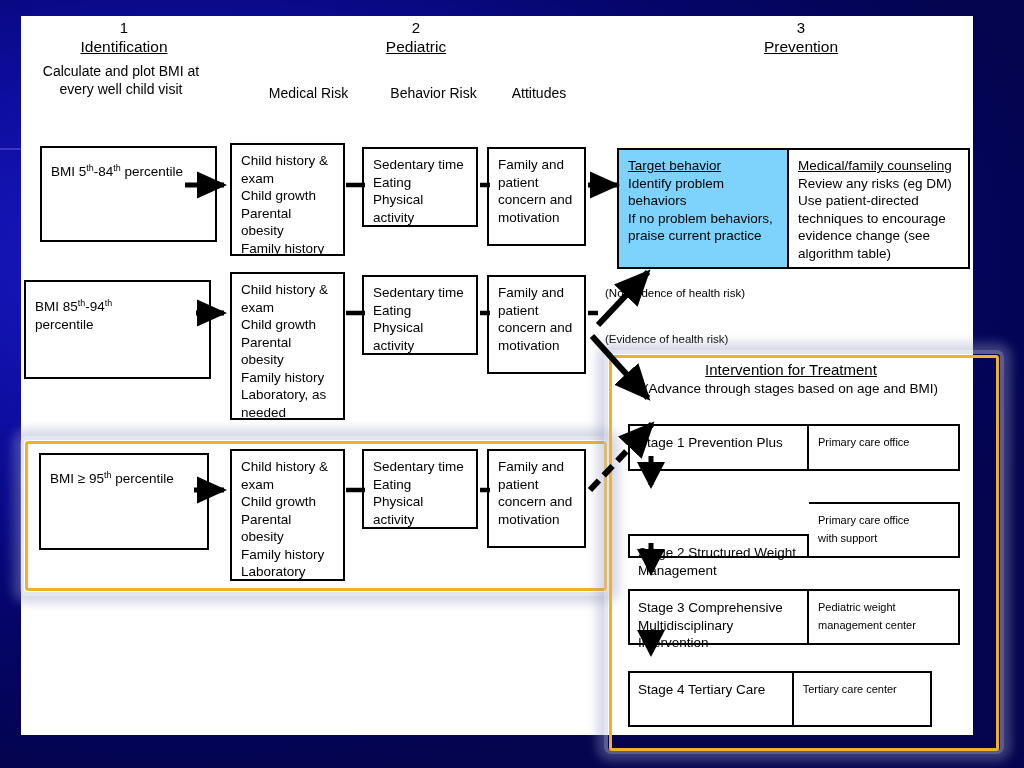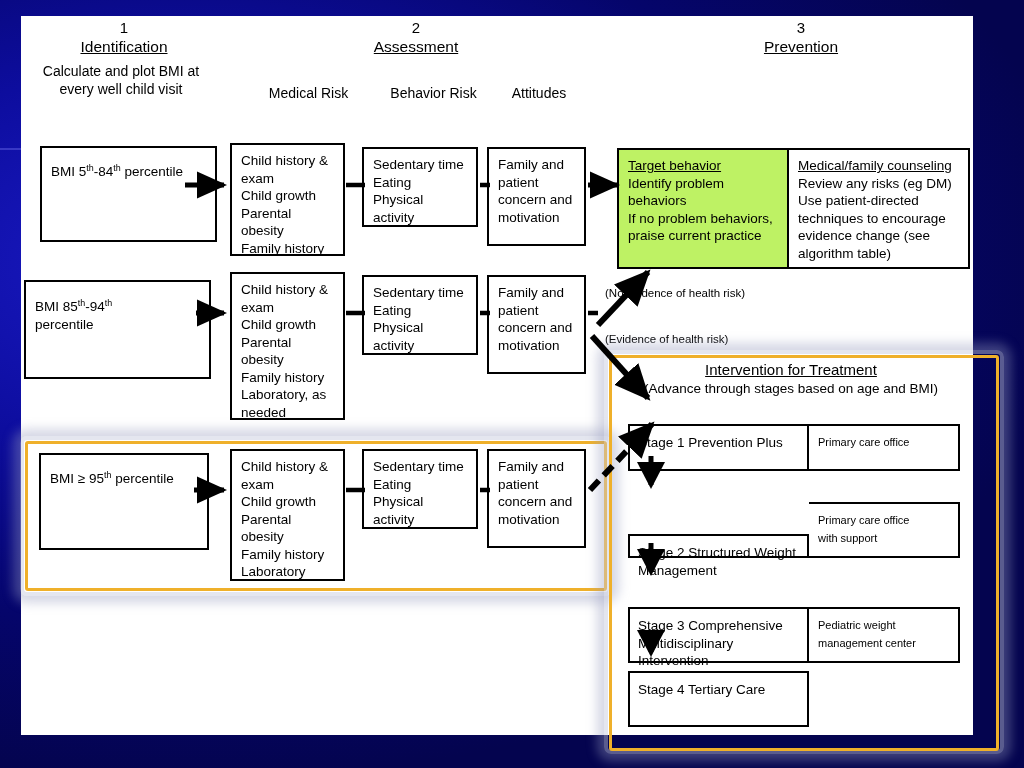--- a/index.html
+++ b/index.html
@@ -62,21 +62,21 @@
   .iv-title .t1{font-size:15px;line-height:20px;text-decoration:underline;}
   .iv-title .t2{font-size:13.5px;line-height:18px;}
   
   .stage{position:absolute;box-sizing:border-box;display:flex;}
   .stage .cellL{box-sizing:border-box;border:2px solid #000;background:#fff;
     font-size:13.5px;line-height:17.5px;padding:8px 6px 6px 8px;}
   .stage .cellR{box-sizing:border-box;border:2px solid #000;border-left:0;background:#fff;
     font-size:11px;line-height:17.5px;padding:8px 6px 6px 9px;}
   
   .splitbox{position:absolute;box-sizing:border-box;display:flex;}
-  .splitbox .cA{box-sizing:border-box;border:2px solid #000;background:#bef264;
+  .splitbox .cA{box-sizing:border-box;border:2px solid #000;background:#7dd3fc;
     font-size:13.5px;line-height:17.5px;padding:7px 7px 12px 9px;}
   .splitbox .cB{box-sizing:border-box;border:2px solid #000;border-left:0;background:#fff;
     font-size:13.5px;line-height:17.5px;padding:7px 7px 6px 9px;}
 </style>
 </head>
 <body>
 
 <div id="slide">
   <div class="bg-hairline"></div>
 
@@ -86,21 +86,21 @@
       <div class="num">1</div>
       <div class="name">Identification</div>
     </div>
     <div class="sub" style="left:0px;top:46px;width:200px;">
       <div>Calculate and plot BMI at</div>
       <div>every well child visit</div>
     </div>
 
     <div class="hdr" style="left:305px;top:2px;width:180px;">
       <div class="num">2</div>
-      <div class="name">Assessment</div>
+      <div class="name">Pediatric</div>
     </div>
 
     <div class="hdr" style="left:690px;top:2px;width:180px;">
       <div class="num">3</div>
       <div class="name">Prevention</div>
     </div>
 
     <div class="sub" style="left:205px;top:68px;width:165px;">
       <span>Medical Risk</span>
     </div>
@@ -245,34 +245,37 @@
       <div class="cellL" style="width:181px;margin-top:32px;">
           <div>Stage 2 Structured Weight</div>
           <div>Management</div>
         </div>
       <div class="cellR" style="width:151px;">
           <div>Primary care office</div>
           <div>with support</div>
         </div>
     </div>
 
-    <div class="stage" style="left:607px;top:591px;width:350px;height:56px;">
+    <div class="stage" style="left:607px;top:573px;width:350px;height:56px;">
       <div class="cellL" style="width:181px;">
           <div>Stage 3 Comprehensive</div>
           <div>Multidisciplinary Intervention</div>
         </div>
       <div class="cellR" style="width:151px;">
           <div>Pediatric weight</div>
           <div>management center</div>
         </div>
     </div>
 
     <div class="stage" style="left:607px;top:655px;width:304px;height:56px;">
       <div class="cellL" style="width:181px;">
           <div>Stage 4 Tertiary Care</div>
+        </div>
+      <div class="cellR" style="width:151px;">
+          <div>Tertiary care center</div>
         </div>
     </div>
 
   </div>
 
   <div class="glow" style="left:20px;top:436px;width:592px;height:160px;"></div>
   <div class="gold" style="left:25px;top:441px;width:582px;height:150px;"></div>
 
   <div class="glow" style="left:604px;top:350px;width:400px;height:404px;"></div>
   <div class="gold" style="left:609px;top:355px;width:390px;height:396px;"></div>

